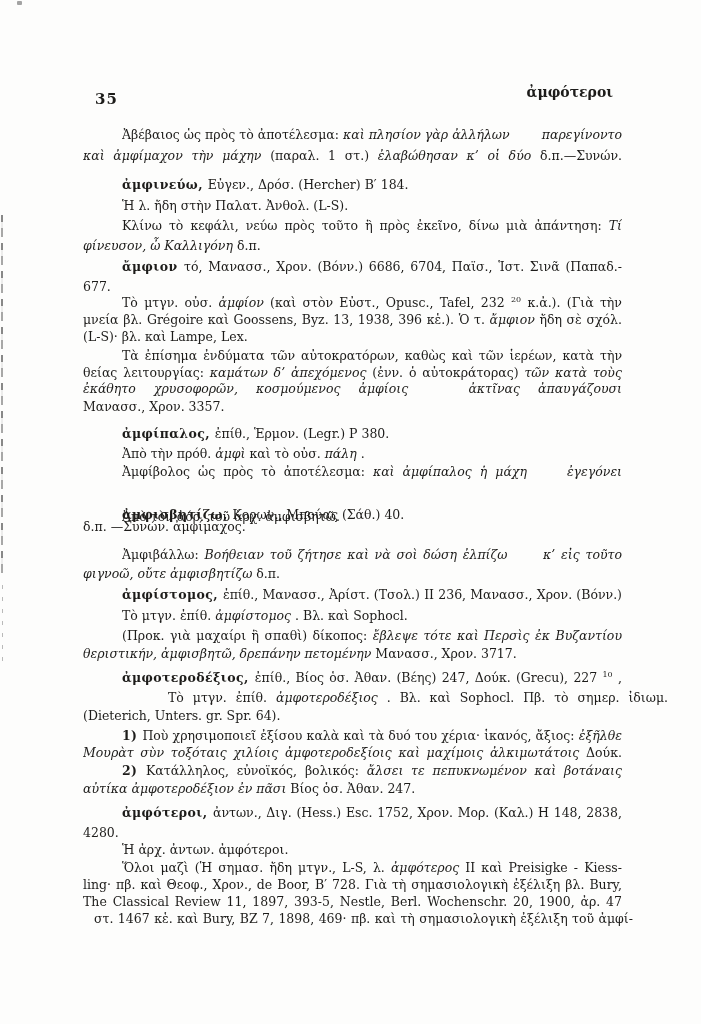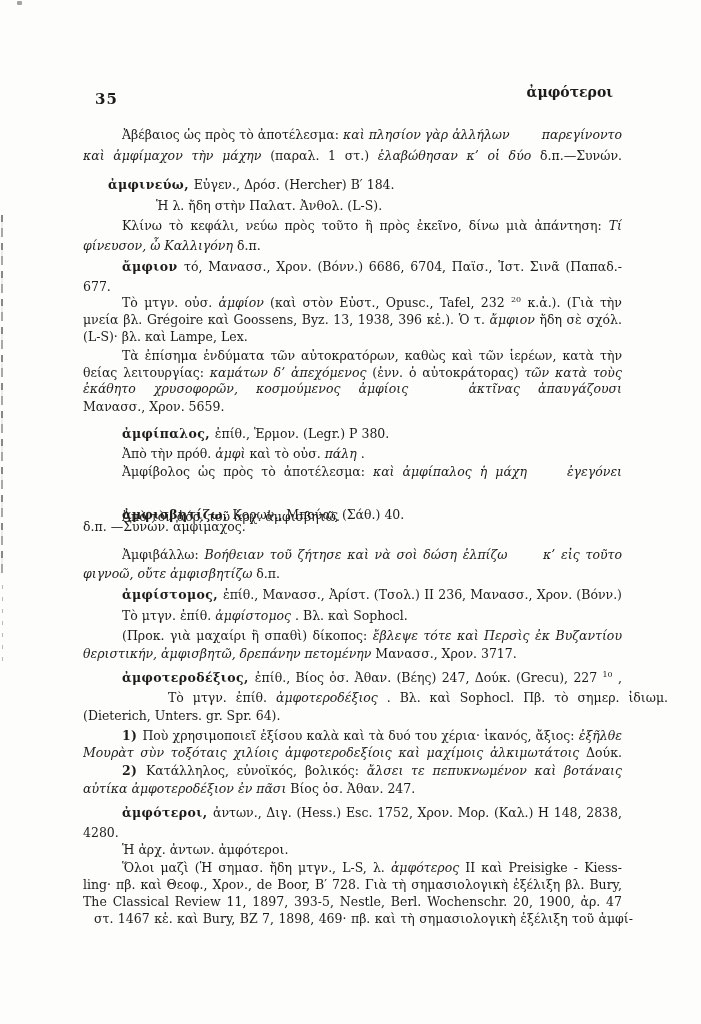--- a/index.html
+++ b/index.html
@@ -100,33 +100,33 @@
   <div class="corner-speck"></div>
   <div class="edge-line"></div>
   <div class="edge-line2"></div>
 
   <div class="pagenum">35</div>
   <div class="runhead">ἀμφότεροι</div>
 
   <div>
       <div class="line just" style="left: 122px; top: 126px; width: 500px;"><span class="s-r">Ἀβέβαιος ὡς πρὸς τὸ ἀποτέλεσμα: </span> <span class="s-i">καὶ πλησίον γὰρ ἀλλήλων</span> <span class="s-gap">&nbsp;</span> <span class="s-i">παρεγίνοντο αὐτίκα</span> </div>
       <div class="line just" style="left: 83px; top: 147px; width: 539px;"><span class="s-i">καὶ ἀμφίμαχον τὴν μάχην </span> <span class="s-r">(παραλ. 1 στ.) </span> <span class="s-i">ἐλαβώθησαν κ’ οἱ δύο </span> <span class="s-r">δ.π.—Συνών. ἀμφίπαλος.</span> </div>
-      <div class="line" style="left: 108px; top: 176px;"><span class="s-b">ἀμφινεύω, </span> <span class="s-r">Εὐγεν., Δρόσ. (Hercher) Β′ 184.</span> </div>
-      <div class="line" style="left: 122px; top: 197px; margin-left: 34px;"><span class="s-r">Ἡ λ. ἤδη στὴν Παλατ. Ἀνθολ. (L-S).</span> </div>
+      <div class="line" style="left: 122px; top: 176px;"><span class="s-b">ἀμφινεύω, </span> <span class="s-r">Εὐγεν., Δρόσ. (Hercher) Β′ 184.</span> </div>
+      <div class="line" style="left: 122px; top: 197px;"><span class="s-r">Ἡ λ. ἤδη στὴν Παλατ. Ἀνθολ. (L-S).</span> </div>
       <div class="line just" style="left: 122px; top: 217px; width: 500px;"><span class="s-r">Κλίνω τὸ κεφάλι, νεύω πρὸς τοῦτο ἢ πρὸς ἐκεῖνο, δίνω μιὰ ἀπάντηση: </span> <span class="s-i">Τί λοιπόν; ἀμ-</span> </div>
       <div class="line" style="left: 83px; top: 237px;"><span class="s-i">φίνευσον, ὦ Καλλιγόνη </span> <span class="s-r">δ.π.</span> </div>
       <div class="line just" style="left: 122px; top: 258px; width: 500px;"><span class="s-b">ἄμφιον </span> <span class="s-r">τό, Μανασσ., Χρον. (Βόνν.) 6686, 6704, Παϊσ., Ἱστ. Σινᾶ (Παπαδ.-Κερ.)</span> </div>
       <div class="line" style="left: 83px; top: 278px;"><span class="s-r">677.</span> </div>
       <div class="line just" style="left: 122px; top: 294px; width: 500px;"><span class="s-r">Τὸ μτγν. οὐσ. </span> <span class="s-i">ἀμφίον </span> <span class="s-r">(καὶ στὸν Εὐστ., Opusc., Tafel, 232</span> <span class="s-sup">20</span> <span class="s-r"> κ.ἀ.). (Γιὰ τὴν πρώτη</span> </div>
       <div class="line just" style="left: 83px; top: 311px; width: 539px;"><span class="s-r">μνεία βλ. Grégoire καὶ Goossens, Byz. 13, 1938, 396 κἑ.). Ὁ τ. </span> <span class="s-i">ἄμφιον </span> <span class="s-r">ἤδη σὲ σχόλ.</span> </div>
       <div class="line" style="left: 83px; top: 328px;"><span class="s-r">(L-S)· βλ. καὶ Lampe, Lex.</span> </div>
       <div class="line just" style="left: 122px; top: 347px; width: 500px;"><span class="s-r">Τὰ ἐπίσημα ἐνδύματα τῶν αὐτοκρατόρων, καθὼς καὶ τῶν ἱερέων, κατὰ τὴν τέλεση τῆς</span> </div>
       <div class="line just" style="left: 83px; top: 364px; width: 539px;"><span class="s-r">θείας λειτουργίας: </span> <span class="s-i">καμάτων δ’ ἀπεχόμενος </span> <span class="s-r">(ἐνν. ὁ αὐτοκράτορας) </span> <span class="s-i">τῶν κατὰ τοὺς πολέμους</span> </div>
       <div class="line just" style="left: 83px; top: 380px; width: 539px;"><span class="s-i">ἐκάθητο χρυσοφορῶν, κοσμούμενος ἀμφίοις</span> <span class="s-gap">&nbsp;</span> <span class="s-i">ἀκτῖνας ἀπαυγάζουσι πυρράζοντος χρυσίου</span> </div>
-      <div class="line" style="left: 83px; top: 398px;"><span class="s-r">Μανασσ., Χρον. 5659.</span> </div>
+      <div class="line" style="left: 83px; top: 398px;"><span class="s-r">Μανασσ., Χρον. 3357.</span> </div>
       <div class="line" style="left: 122px; top: 425px;"><span class="s-b">ἀμφίπαλος, </span> <span class="s-r">ἐπίθ., Ἑρμον. (Legr.) P 380.</span> </div>
       <div class="line" style="left: 122px; top: 445px;"><span class="s-r">Ἀπὸ τὴν πρόθ. </span> <span class="s-i">ἀμφὶ </span> <span class="s-r">καὶ τὸ οὐσ. </span> <span class="s-i">πάλη</span> <span class="s-r">.</span> </div>
       <div class="line just" style="left: 122px; top: 463px; width: 500px;"><span class="s-r">Ἀμφίβολος ὡς πρὸς τὸ ἀποτέλεσμα: </span> <span class="s-i">καὶ ἀμφίπαλος ἡ μάχη</span> <span class="s-gap">&nbsp;</span> <span class="s-i">ἐγεγόνει τηνικαῦτα</span> </div>
       <div class="line" style="left: 83px; top: 482px; margin-top: 36px;"><span class="s-r">δ.π. —Συνών. ἀμφίμαχος.</span> </div>
       <div class="line" style="left: 122px; top: 506px;"><span class="s-b">ἀμφισβητίζω, </span> <span class="s-r">Κορων., Μπούας (Σάθ.) 40.</span> </div>
       <div class="line" style="left: 122px; top: 508px;"><span class="s-r">Ἀπὸ τὸν ἀόρ. τοῦ ἀρχ. ἀμφισβητῶ.</span> </div>
       <div class="line just" style="left: 122px; top: 546px; width: 500px;"><span class="s-r">Ἀμφιβάλλω: </span> <span class="s-i">Βοήθειαν τοῦ ζήτησε καὶ νὰ σοὶ δώση ἐλπίζω</span> <span class="s-gap">&nbsp;</span> <span class="s-i">κ’ εἰς τοῦτο οὐκ ἀμ-</span> </div>
       <div class="line" style="left: 83px; top: 565px; text-align: right;"><span class="s-i">φιγνοῶ, οὔτε ἀμφισβητίζω </span> <span class="s-r">δ.π.</span> </div>
       <div class="line just" style="left: 122px; top: 586px; width: 500px;"><span class="s-b">ἀμφίστομος, </span> <span class="s-r">ἐπίθ., Μανασσ., Ἀρίστ. (Τσολ.) ΙΙ 236, Μανασσ., Χρον. (Βόνν.) 3717.</span> </div>
       <div class="line" style="left: 122px; top: 607px;"><span class="s-r">Τὸ μτγν. ἐπίθ. </span> <span class="s-i">ἀμφίστομος</span> <span class="s-r">. Βλ. καὶ Sophocl.</span> </div>

